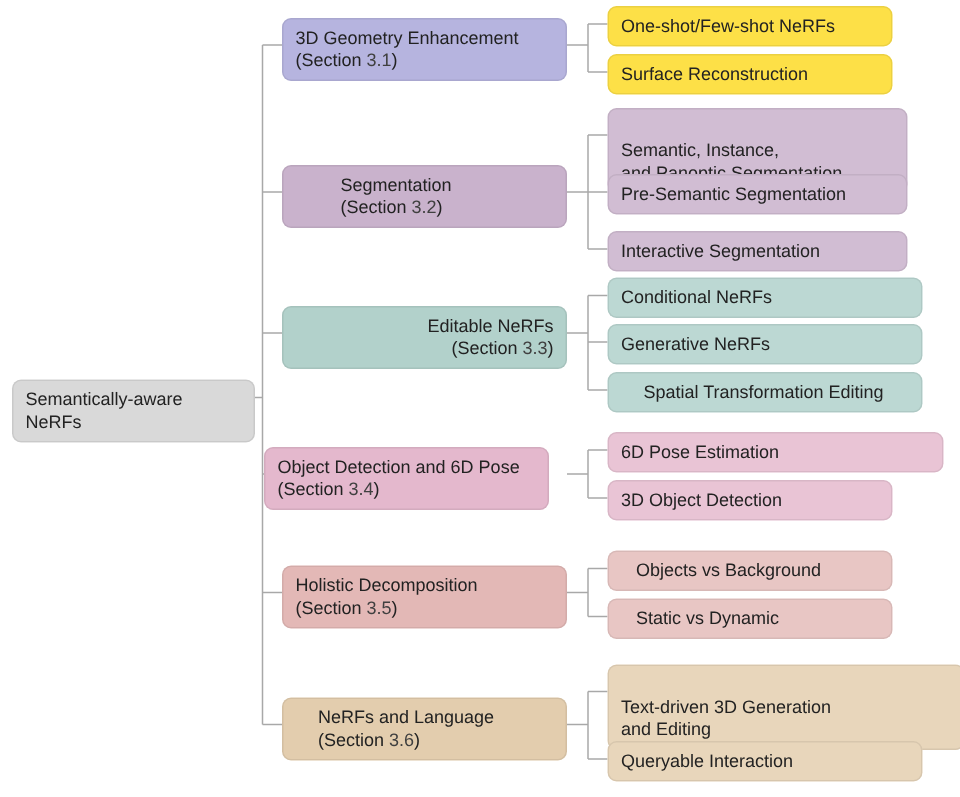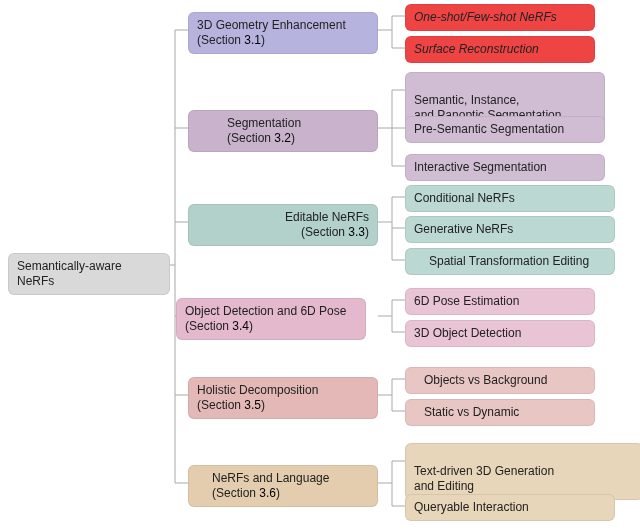--- a/index.html
+++ b/index.html
@@ -27,26 +27,26 @@
     border-radius: 6px;
     padding: 6px 9px;
     line-height: 1.25;
     z-index: 1;
     box-shadow: inset 0 0 0 1px rgba(0,0,0,0.07);
   }
   .node .section-line {
     display: block;
   }
   .link-num {
-    color: #000000;
+    color: #404040;
   }
   
   .c-root   { background: #d9d9d9; }
   .c-purple { background: #b6b4df; }
-  .c-purple-l { background: #ef4444; font-style: italic; }
+  .c-purple-l { background: #fde047; }
   .c-mauve  { background: #c9b2cc; padding-left: 39px; }
   .c-mauve-l{ background: #d1bdd3; }
   .c-teal   { background: #b2d1cb; }
   .c-teal-l { background: #bcd8d3; }
   .c-pink   { background: #e4b8cd; }
   .c-pink-l { background: #e9c4d5; }
   .c-rose   { background: #e3b8b6; }
   .c-rose-l { background: #e8c6c4; padding-left: 19px; }
   .c-tan    { background: #e3cdae; padding-left: 24px; }
   .c-tan-l  { background: #e8d6bb; }
@@ -150,21 +150,21 @@
 <div class="node c-teal-l" style="left:405px; top:248px; width:210px;padding-left:24px;">
   <span>Spatial Transformation Editing</span>
 </div>
 
 <div class="node c-pink" style="left:176px; top:298px; width:190px;">
   <span class="section-line">Object Detection and 6D Pose</span>
   <span class="section-line">
     <span>(Section </span><span class="link-num">3.4</span><span>)</span>
   </span>
 </div>
-<div class="node c-pink-l" style="left:405px; top:288px; width:190px;">
+<div class="node c-pink-l" style="left:405px; top:288px; width:224px;">
   <span>6D Pose Estimation</span>
 </div>
 <div class="node c-pink-l" style="left:405px; top:320px; width:190px;">
   <span>3D Object Detection</span>
 </div>
 
 <div class="node c-rose" style="left:188px; top:377px; width:190px;">
   <span class="section-line">Holistic Decomposition</span>
   <span class="section-line">
     <span>(Section </span><span class="link-num">3.5</span><span>)</span>

